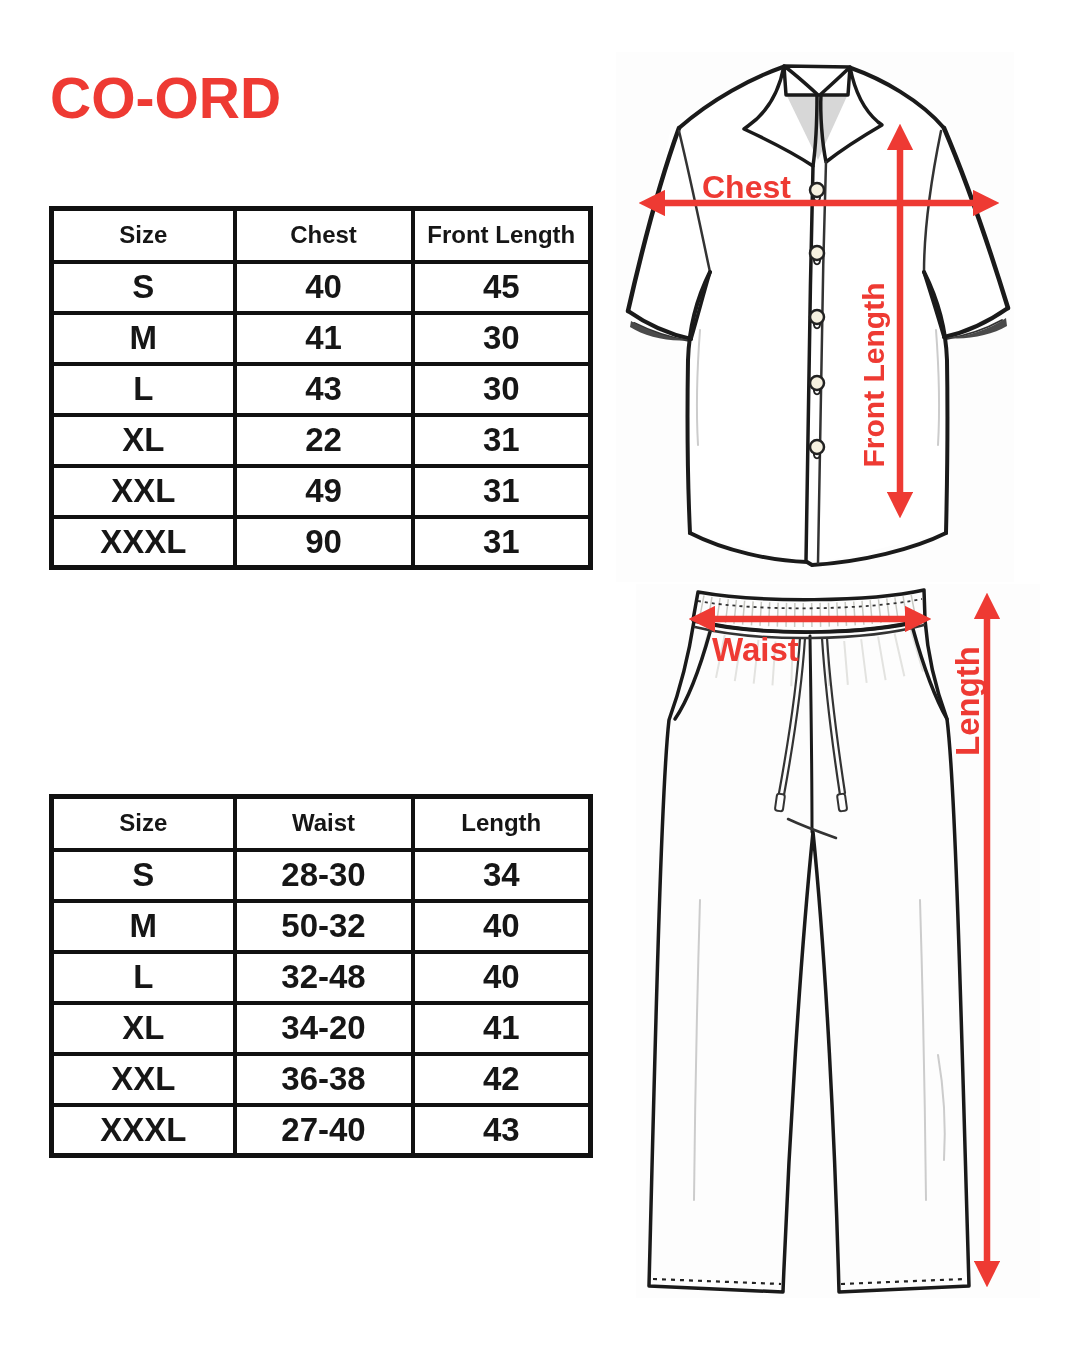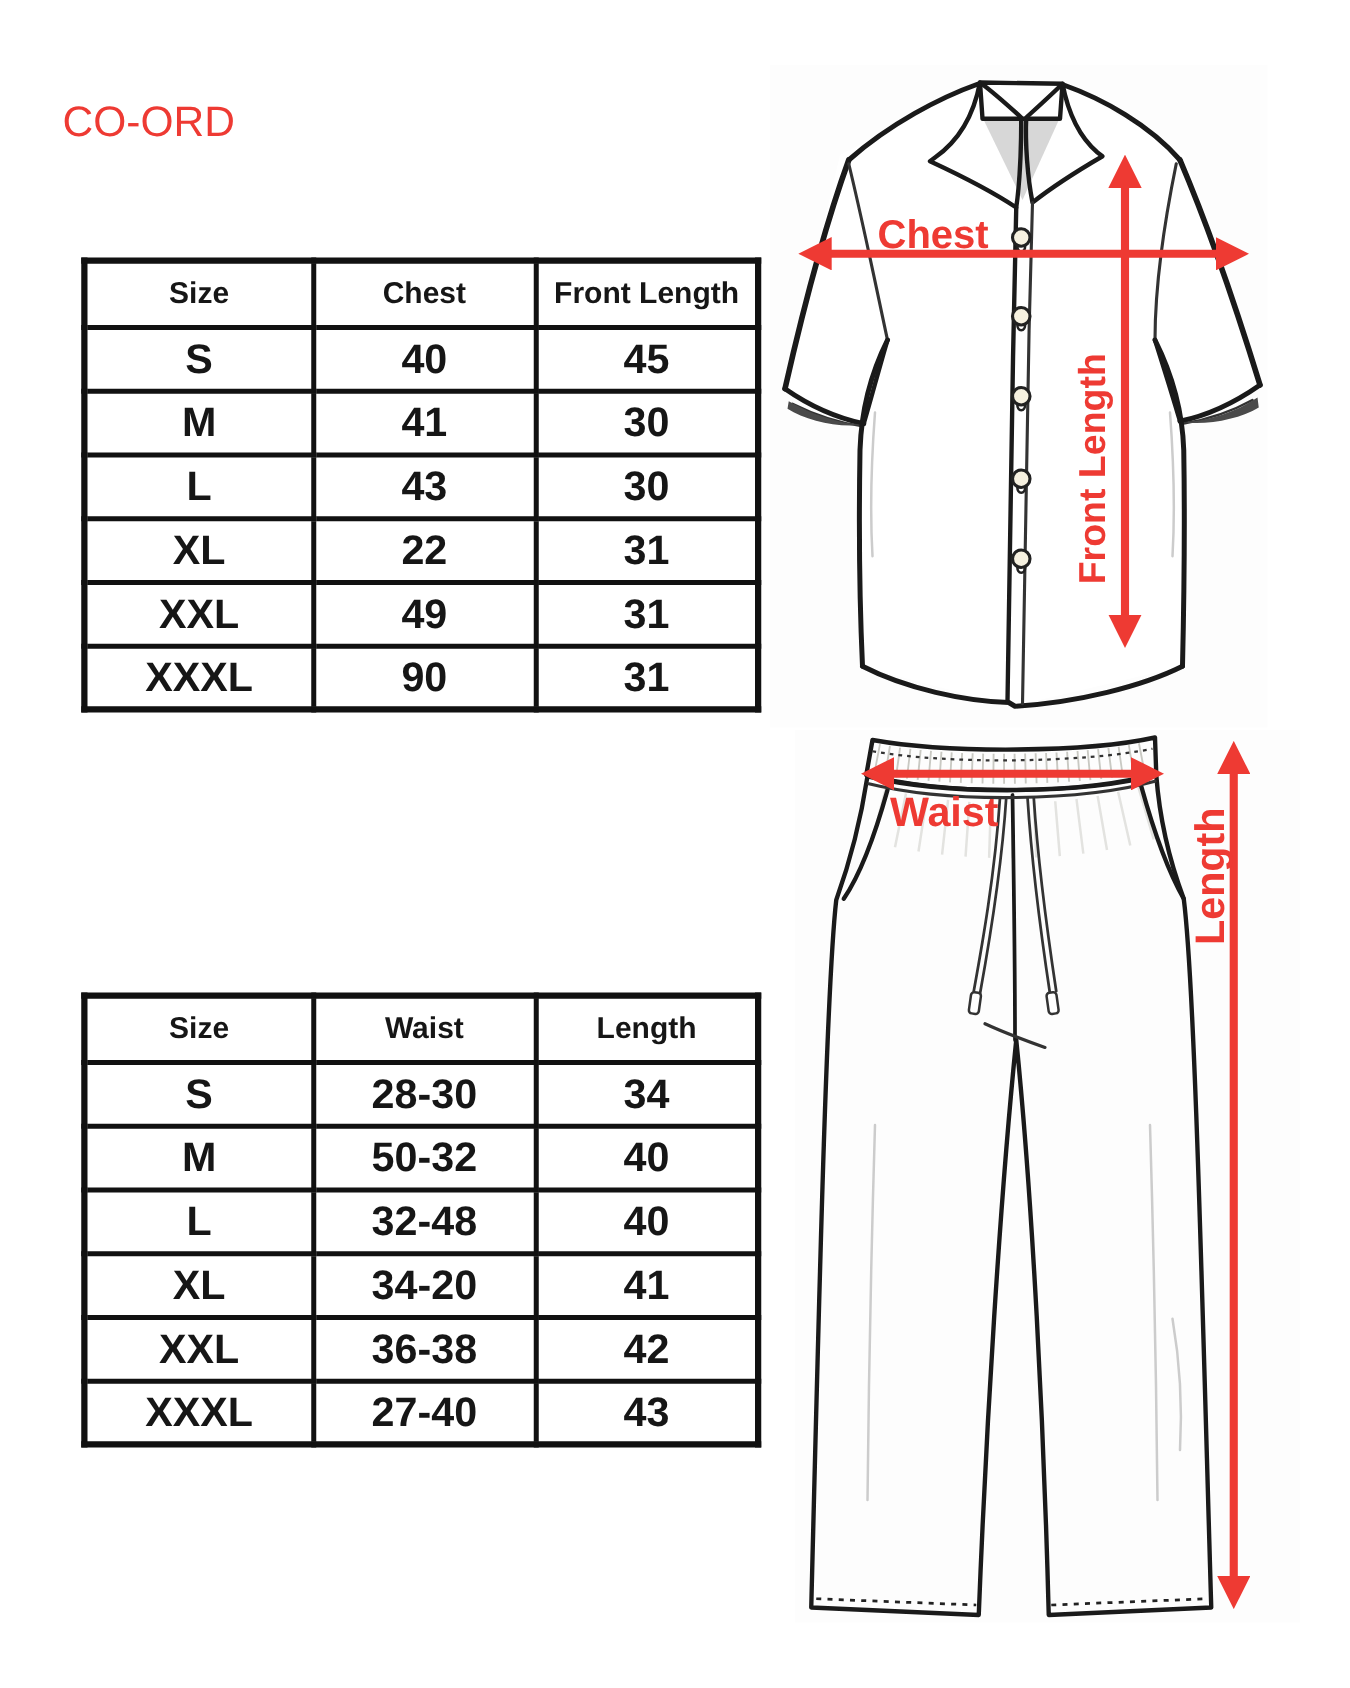--- a/index.html
+++ b/index.html
@@ -1,31 +1,31 @@
 <!DOCTYPE html>
 <html style="--accent: #EE3A33;"><head>
 <meta charset="utf-8">
 <style>
   :root { --accent:#EE3A33; --ink:#111111; }
   * { margin:0; padding:0; box-sizing:border-box; }
   body { background:#ffffff; font-family:"Liberation Sans","DejaVu Sans",sans-serif; }
   .page { position:relative; width:1080px; height:1350px; background:#ffffff; overflow:hidden; }
 
   .title { position:absolute; left:50px; top:74px; color:var(--accent);
-           font-weight:normal; font-size:34px; line-height:48px; letter-spacing:0px;text-align:center; }
+           font-weight:bold; font-size:57px; line-height:48px; letter-spacing:0px;text-align:center; }
 
   table.size-table { position:absolute; left:49px; border-collapse:collapse;
                      table-layout:fixed; width:539px; background:#fff; }
   table.size-table.shirt { top:206px; }
   table.size-table.pants { top:794px; }
   .size-table th, .size-table td { border:4px solid var(--ink); text-align:center;
                                    vertical-align:middle; color:#161616; }
   .size-table th { height:53px; font-size:24px; font-weight:bold; }
   .size-table td { height:51px; font-size:33px; font-weight:bold; }
-  .size-table { border:5px solid var(--ink);margin-left:16px; }
+  .size-table { border:5px solid var(--ink); }
 
   .figure { position:absolute; }
   .figure.shirt-fig { left:595px; top:35px; width:445px; height:550px; }
   .figure.pants-fig { left:630px; top:578px; width:420px; height:727px; }
 
   svg .outline { fill:none; stroke:#1a1a1a; stroke-linecap:round; stroke-linejoin:round; }
   svg .thin    { fill:none; stroke:#333333; stroke-linecap:round; }
   svg .crease  { fill:none; stroke:#cccccc; stroke-linecap:round; }
   svg .arrow   { stroke:var(--accent); stroke-width:6.5; fill:none; }
   svg .ah-fill { fill:var(--accent); }

